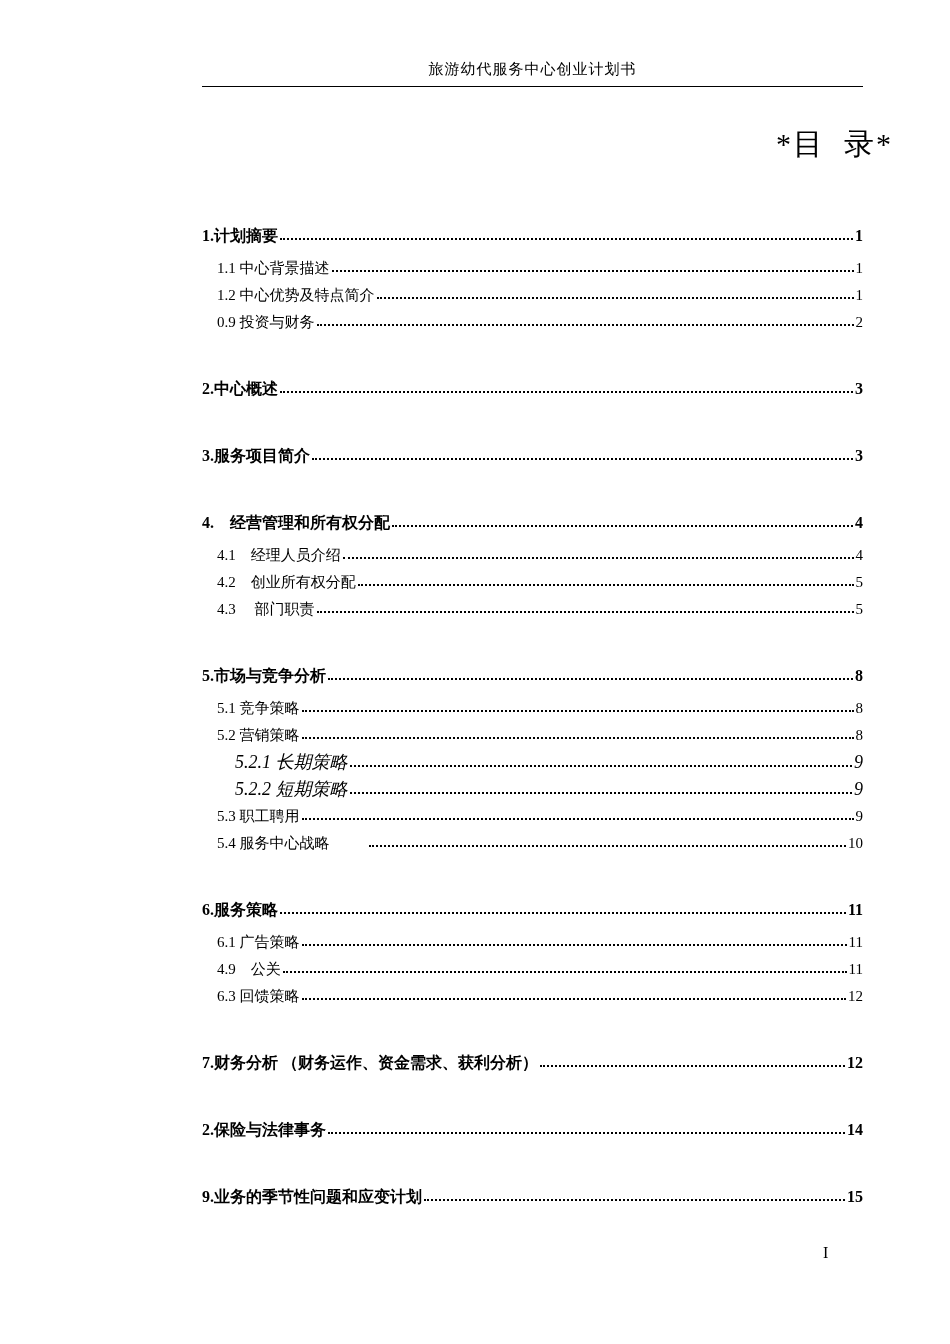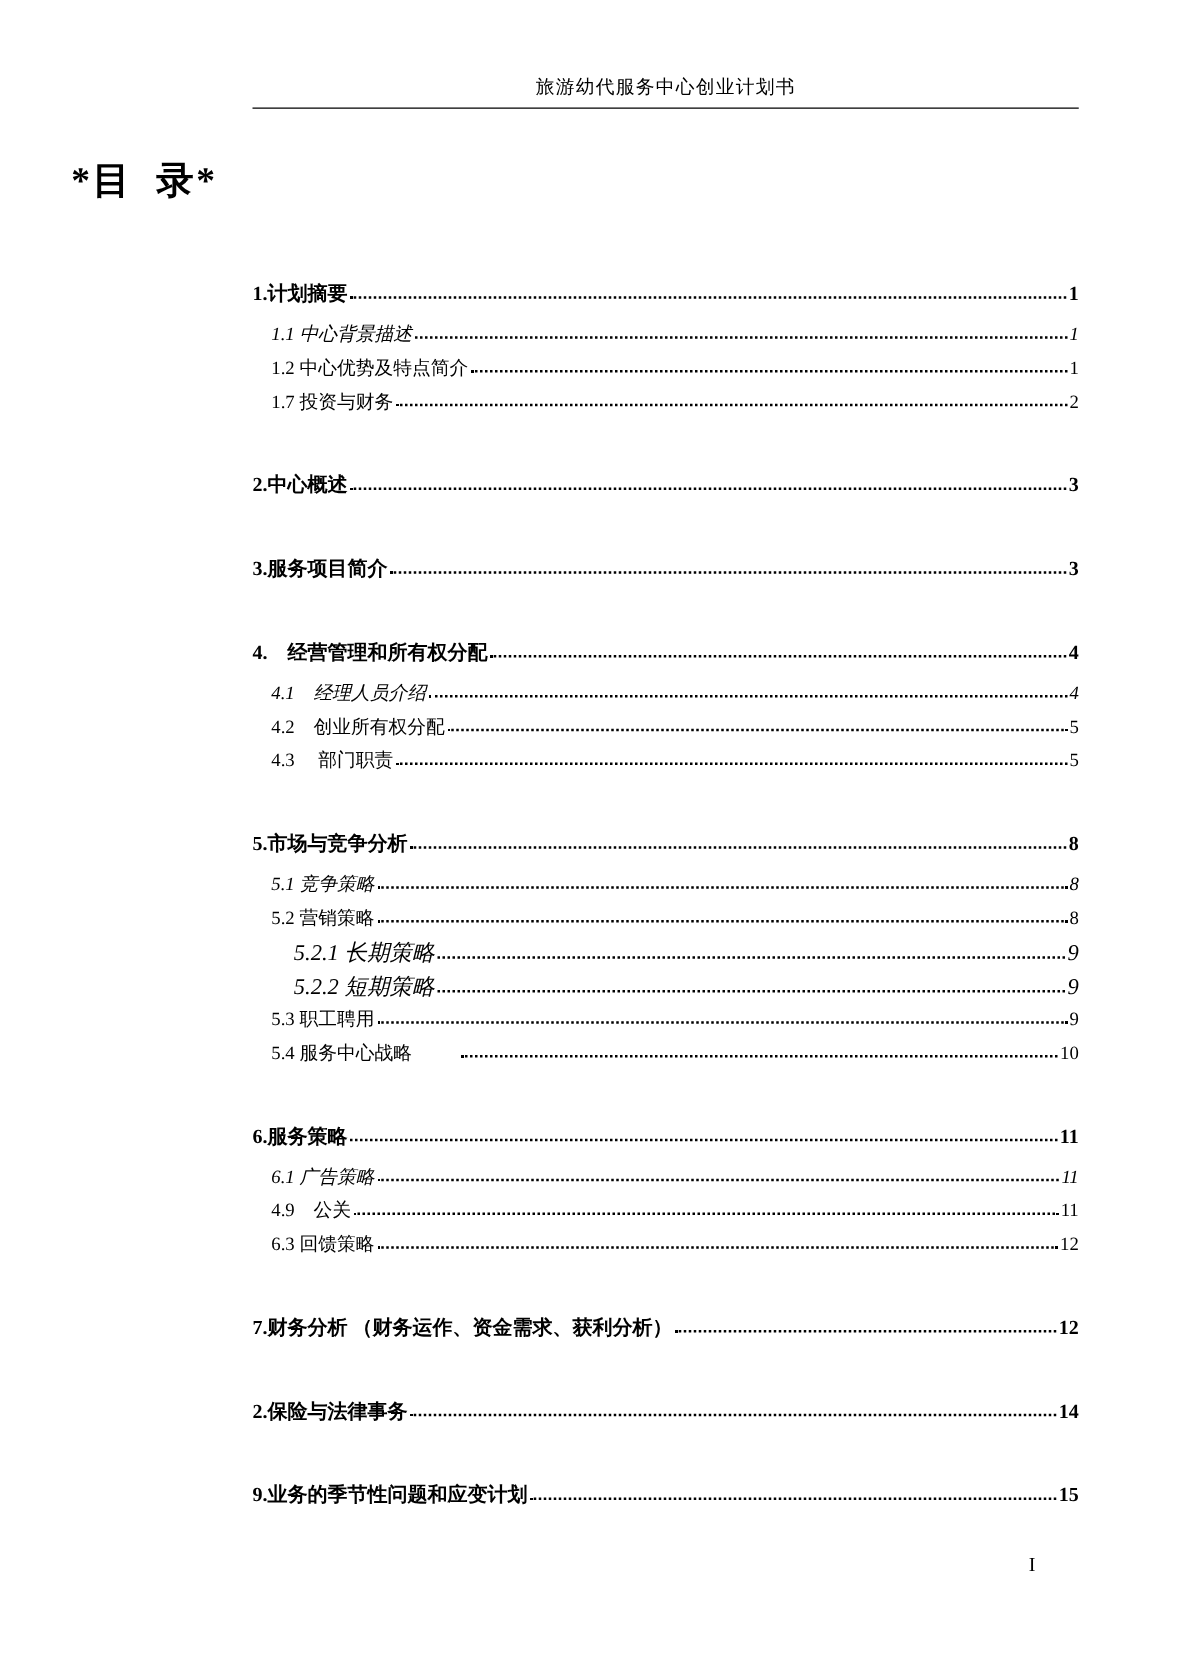--- a/index.html
+++ b/index.html
@@ -28,34 +28,34 @@
     letter-spacing: 1px;
     border-bottom: 1.5px solid #000;
     padding-bottom: 7px;
   }
   .toc-title {
     position: absolute;
     top: 124px;
     left: 0;
     width: 100%;
     margin: 0;
-    text-align: left;
+    text-align: right;
     font-size: 30px;
-    font-weight: bold;
+    font-weight: normal;
     letter-spacing: 2px;
     white-space: pre;
   }
   .toc {
     position: absolute;
     top: 186px;
     left: 145px;
     width: 661px;
   }
   .toc-section + .toc-section { margin-top: 39px; }
-  .toc-section .toc-row:nth-child(2) { margin-top: 5px; font-style: italic; }
+  .toc-section .toc-row:nth-child(2) { margin-top: 5px; }
   .toc-row {
     display: flex;
     align-items: baseline;
     height: 27px;
     line-height: 27px;
   }
   .toc-row.level-1 {
     height: 28px;
     line-height: 28px;
     font-weight: bold;
@@ -110,21 +110,21 @@
           <span class="toc-label">1.1 中心背景描述</span>
           <span class="toc-leader"></span>
           <span class="toc-page">1</span>
         </div>
         <div class="toc-row level-2">
           <span class="toc-label">1.2 中心优势及特点简介</span>
           <span class="toc-leader"></span>
           <span class="toc-page">1</span>
         </div>
         <div class="toc-row level-2">
-          <span class="toc-label">1.7 投资与财务</span>
+          <span class="toc-label">0.9 投资与财务</span>
           <span class="toc-leader"></span>
           <span class="toc-page">2</span>
         </div>
       </div>
       <div class="toc-section">
         <div class="toc-row level-1">
           <span class="toc-label">2.中心概述</span>
           <span class="toc-leader"></span>
           <span class="toc-page">3</span>
         </div>

